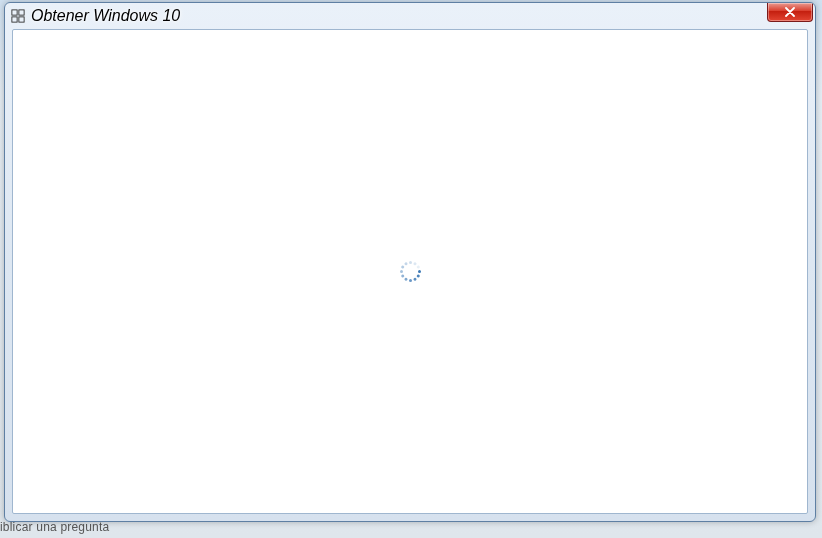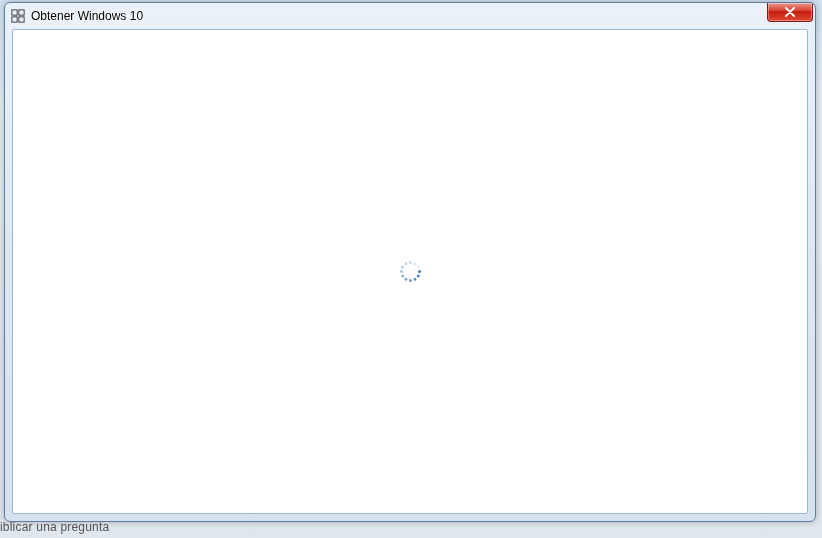--- a/index.html
+++ b/index.html
@@ -55,25 +55,26 @@
 
   .titlebar .icon {
     width: 14px;
     height: 14px;
     margin-right: 6px;
     flex: 0 0 auto;
   }
 
   .titlebar .title {
     flex: 1 1 auto;
-    font-size: 12px;
+    font-size: 16px;
     color: #000;
     text-shadow: 0 0 6px #fff, 0 0 3px #fff;
     white-space: nowrap;
     overflow: hidden;
+    font-style: italic;
   }
 
   
   .close-btn {
     position: absolute;
     right: 2px;
     top: 0px;
     width: 44px;
     height: 18px;
     border: 1px solid #7a1a1a;

